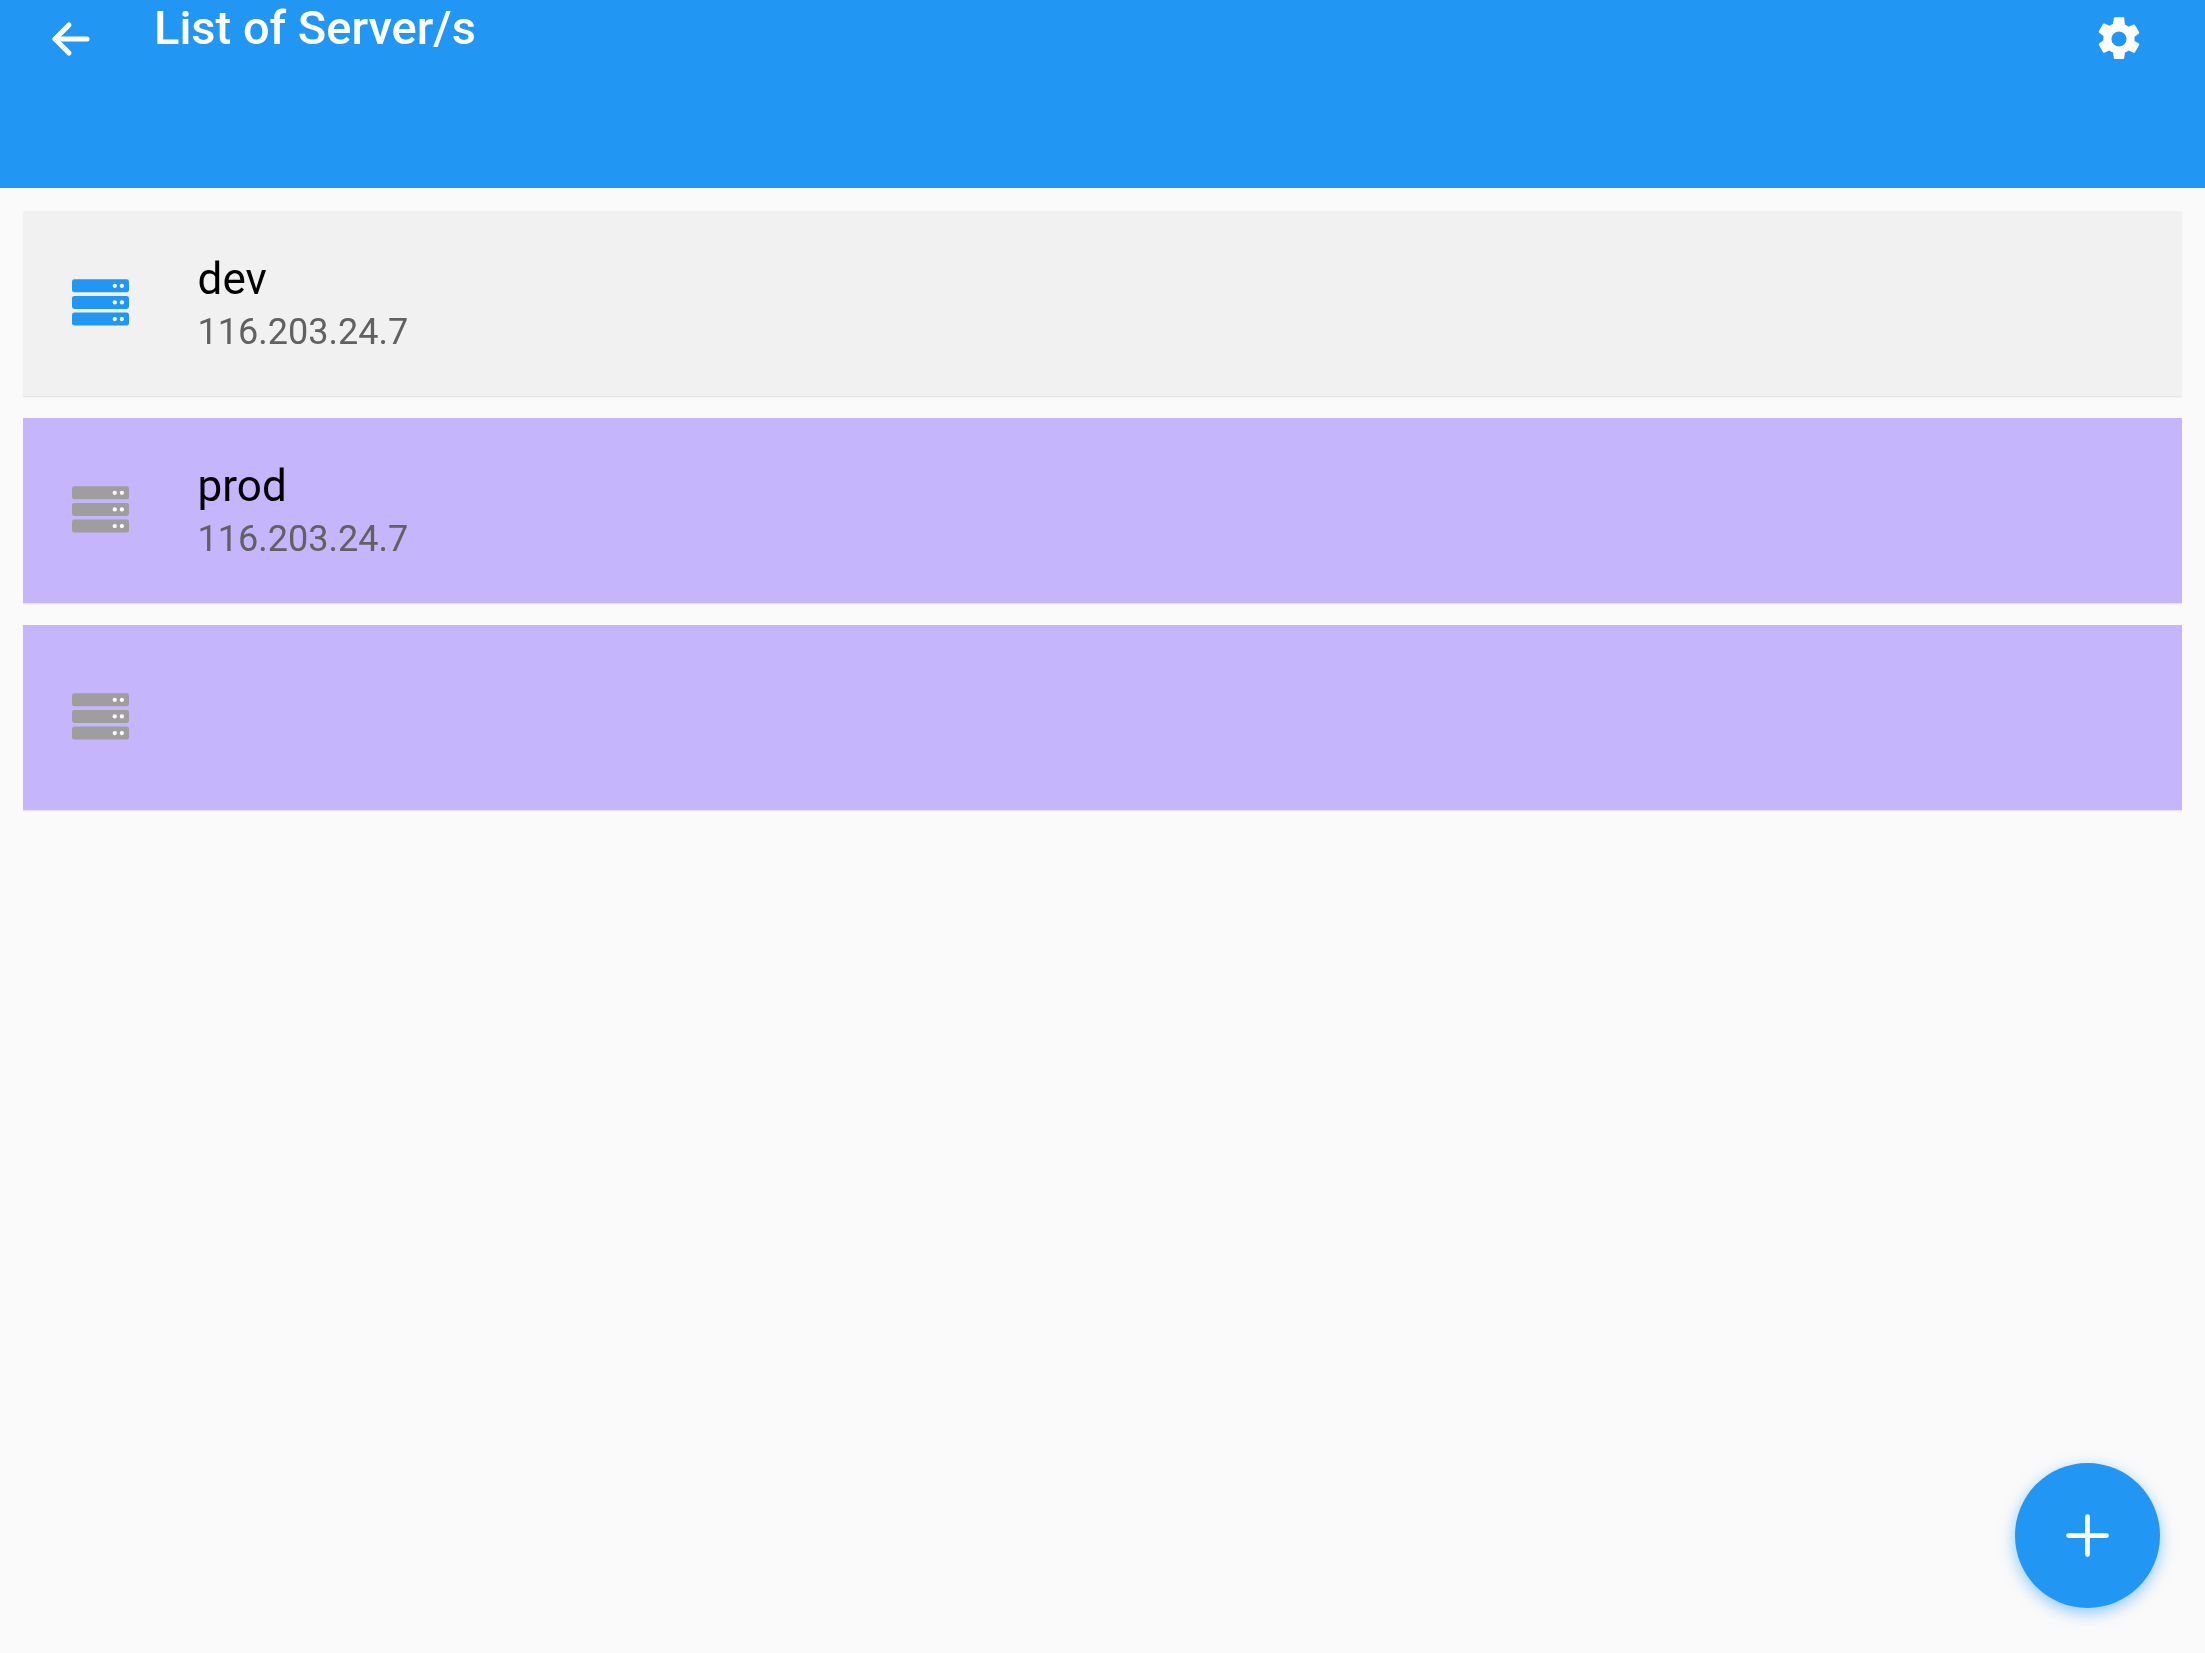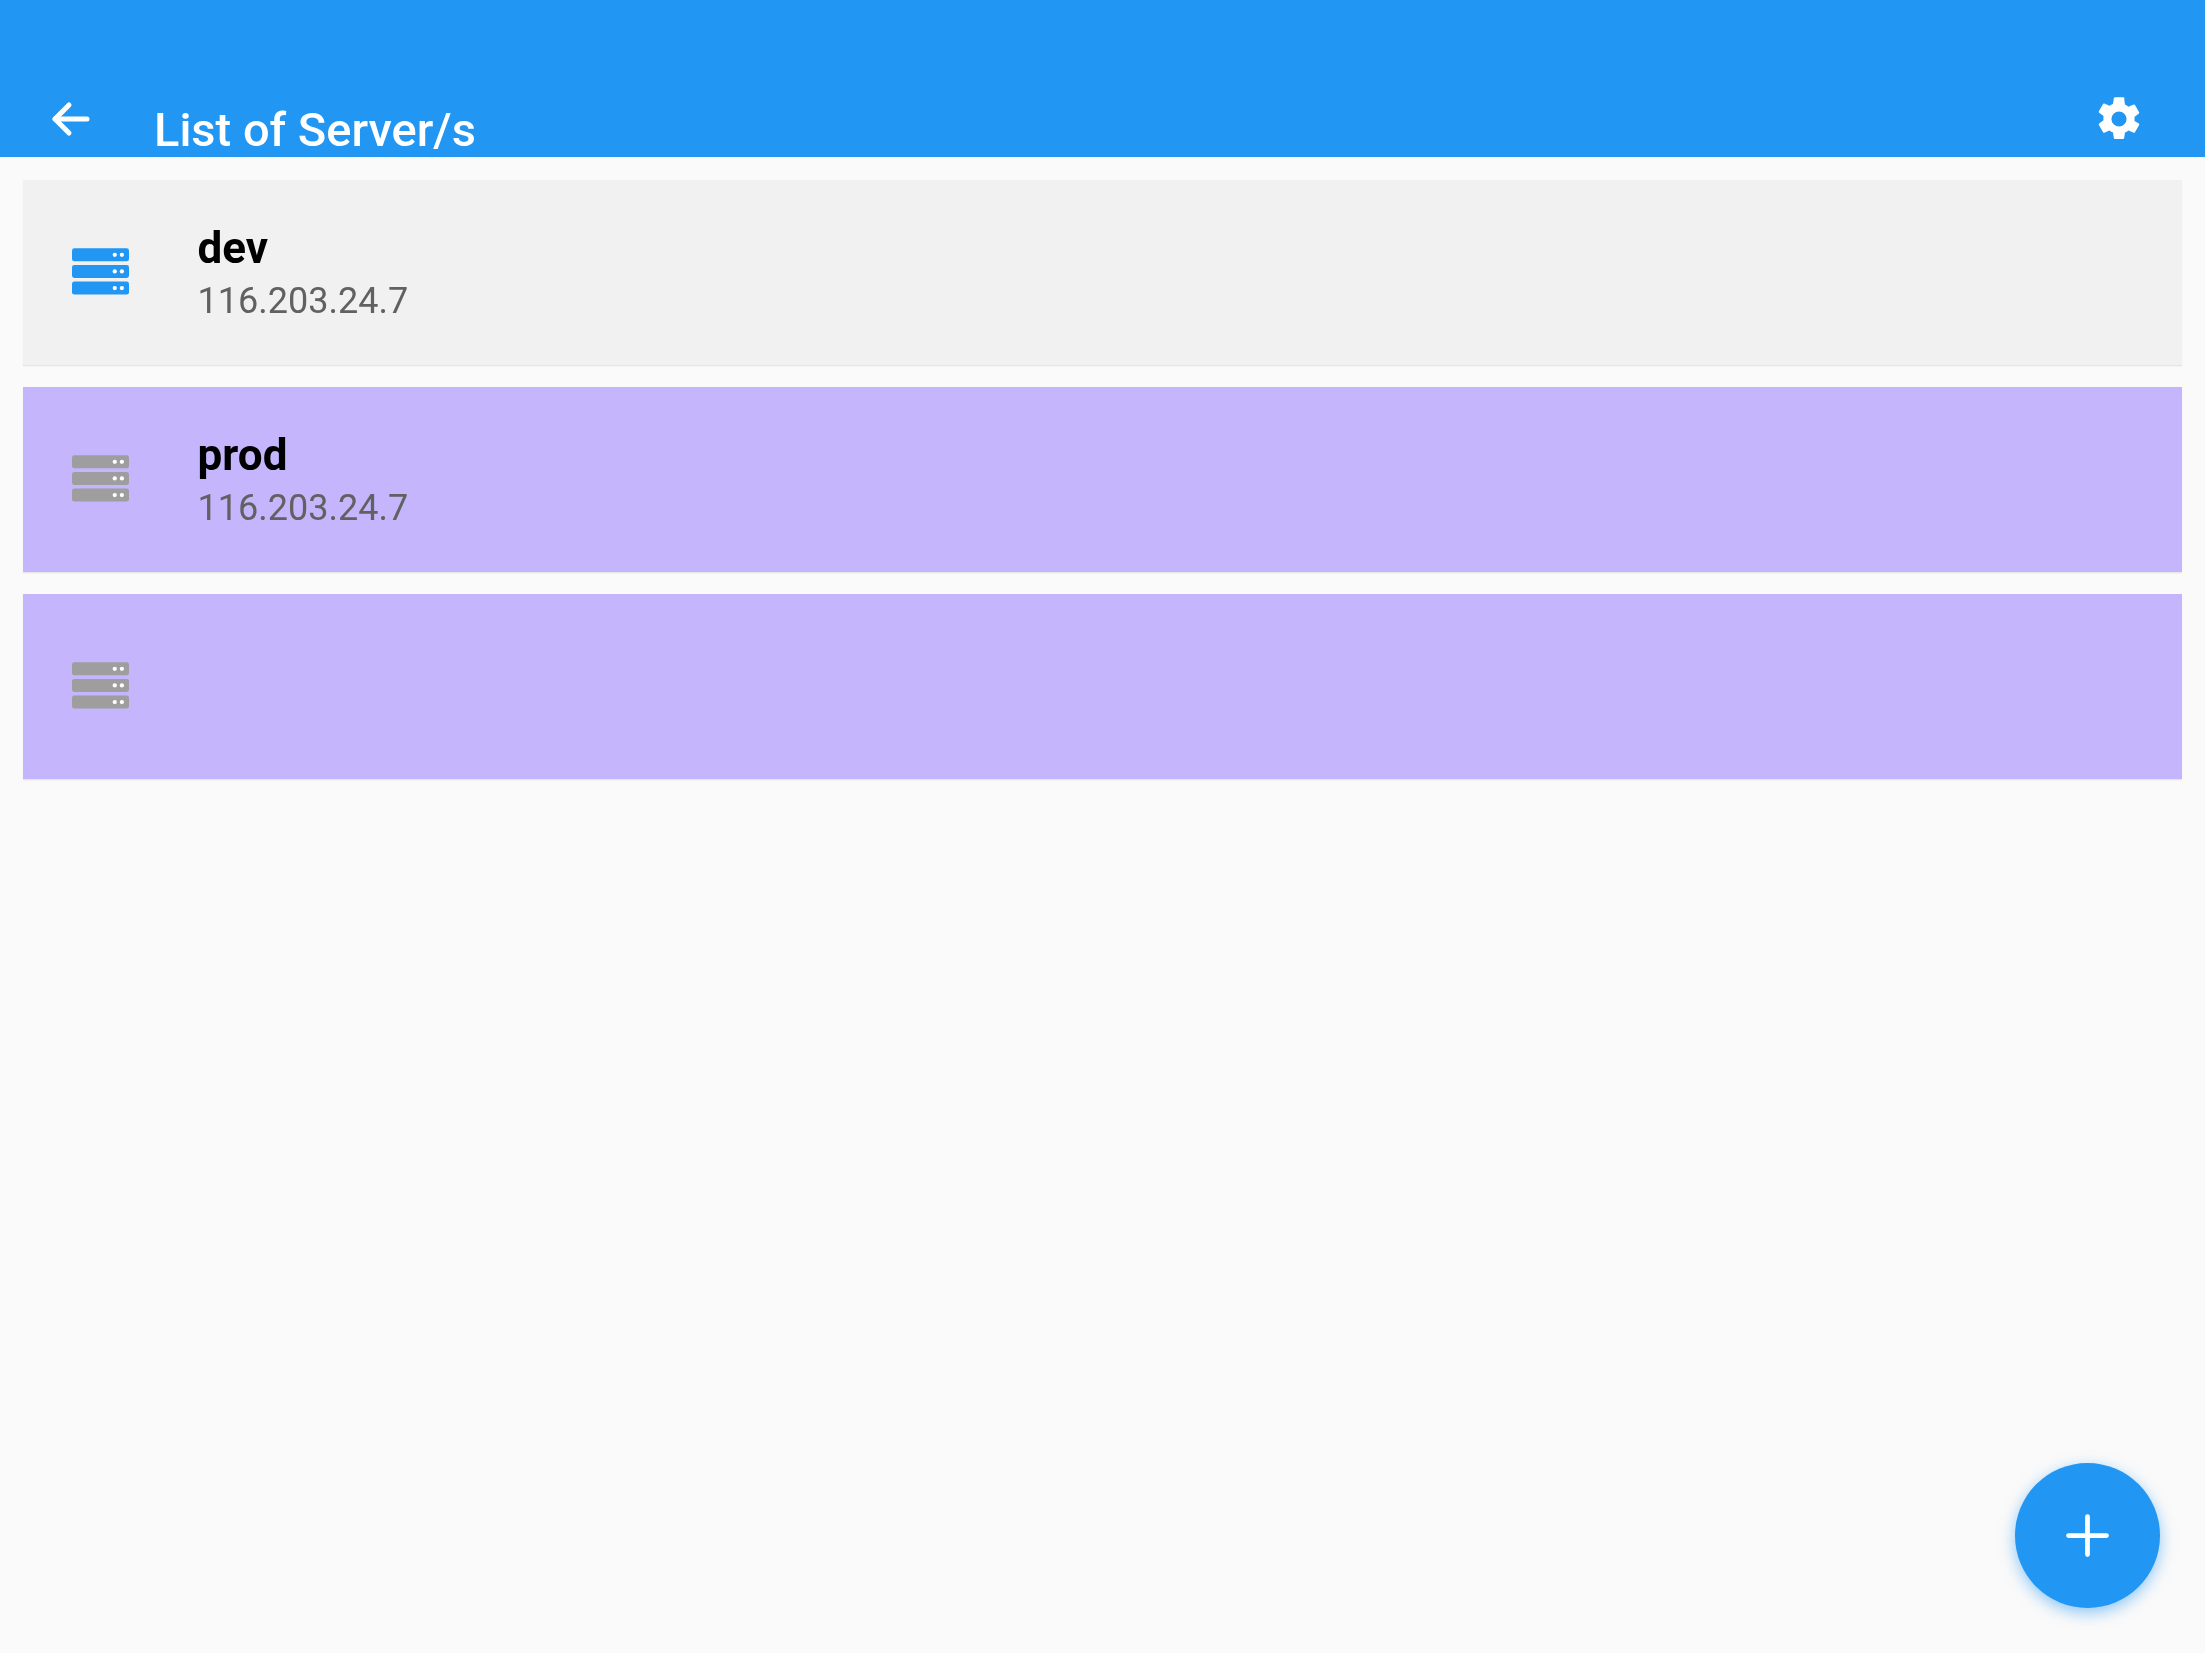--- a/index.html
+++ b/index.html
@@ -10,23 +10,23 @@
     body {
       font-family: Roboto, "Helvetica Neue", Arial, sans-serif;
       background: #fafafa;
       width: 2205px;
       height: 1653px;
       position: relative;
       overflow: hidden;
     }
     .appbar {
       background: #2196f3;
-      height: 157px;
+      height: 188px;
       display: flex;
-      align-items: flex-end;
+      align-items: flex-start;
       padding: 0 32px;
       color: #fff;
     }
     .back-btn {
       width: 77px;
       height: 77px;
       display: flex;
       align-items: center;
       justify-content: center;
       cursor: pointer;
@@ -71,21 +71,21 @@
       display: flex;
       align-items: center;
       justify-content: center;
     }
     .item-texts {
       display: flex;
       flex-direction: column;
     }
     .item-name {
       font-size: 44px;
-      font-weight: 700;
+      font-weight: 400;
       color: #000;
       margin-bottom: 6.5px;
     }
     .item-subtitle {
       font-size: 36px;
       color: #616161;
     }
     .fab {
       position: absolute;
       right: 45px;

